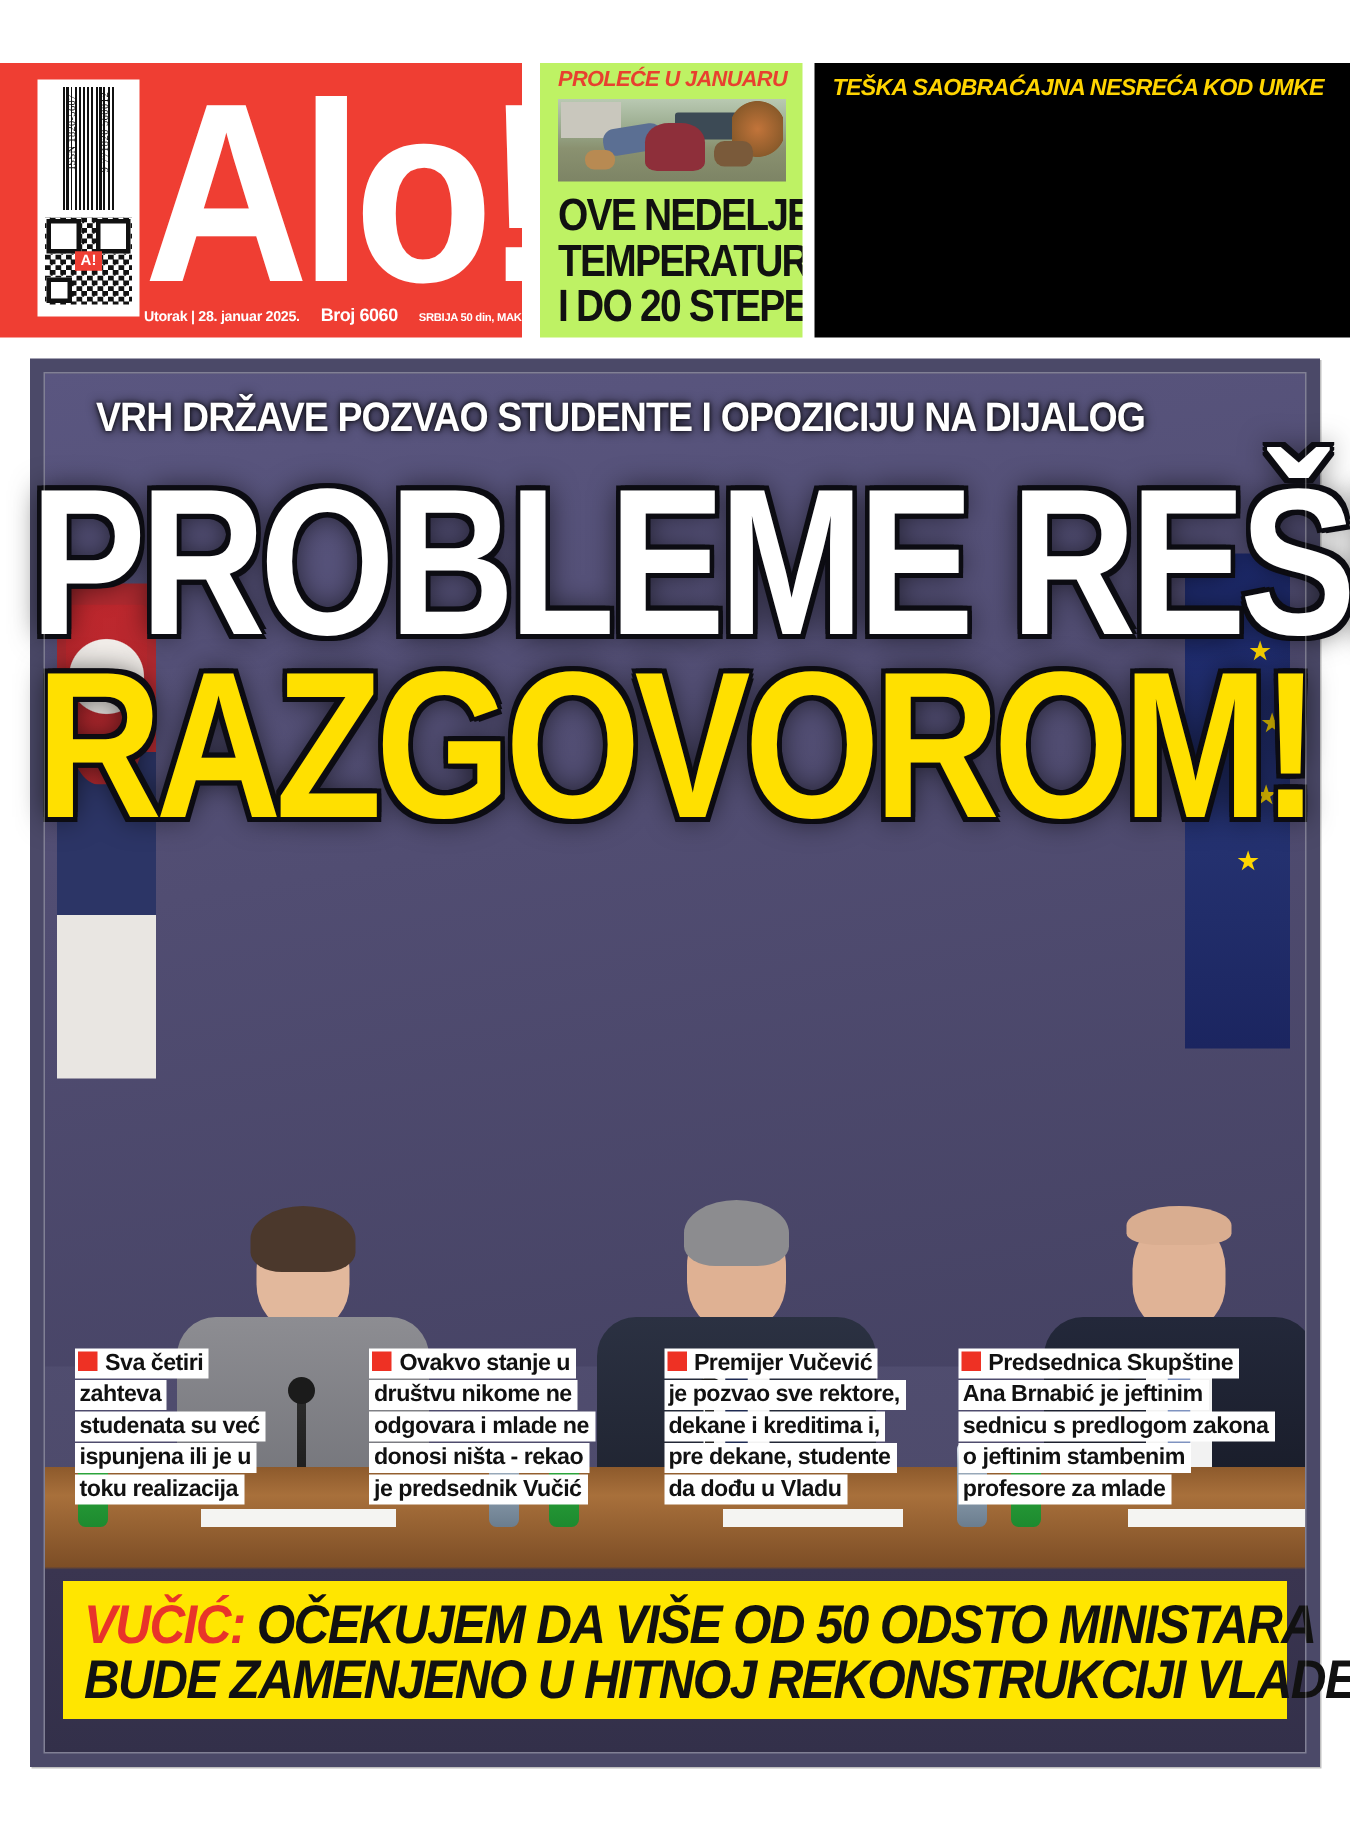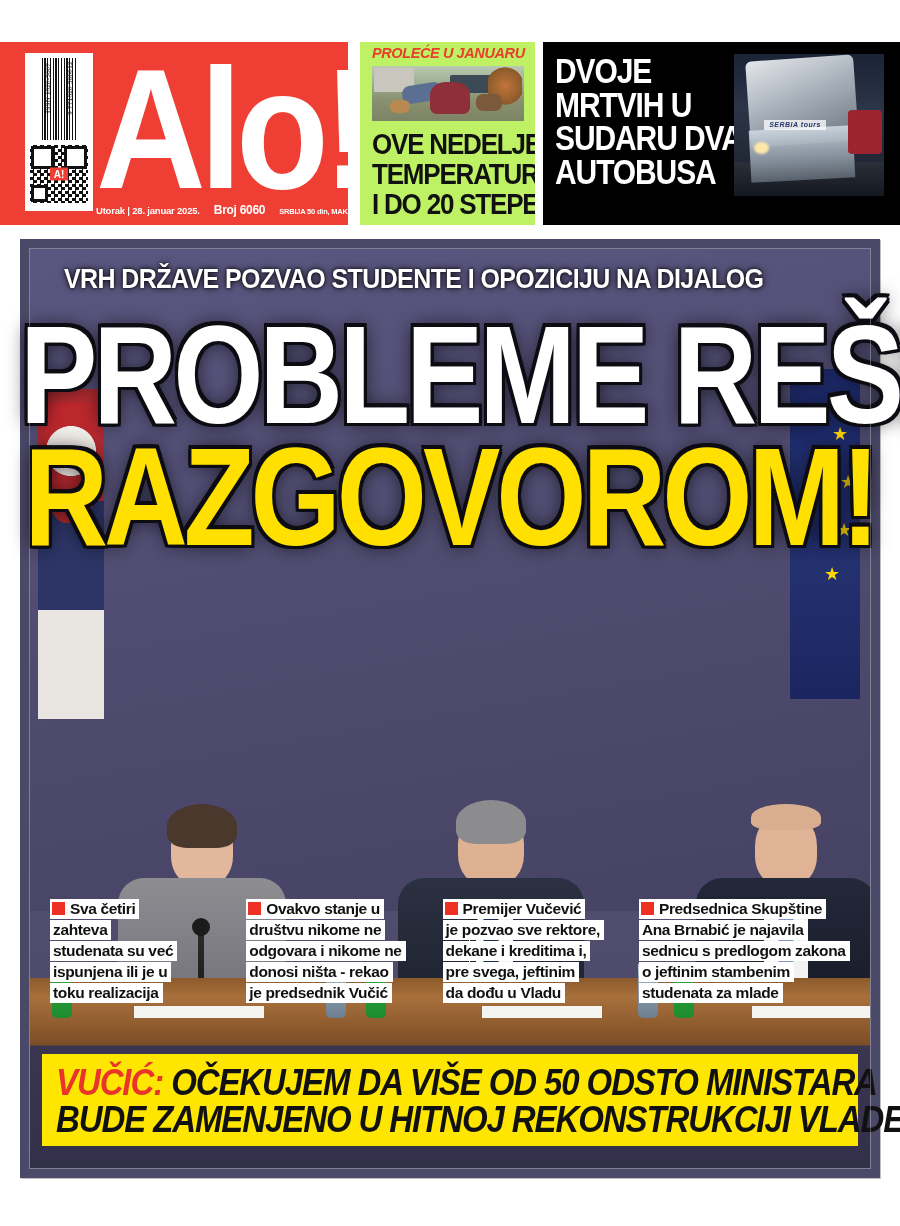--- a/index.html
+++ b/index.html
@@ -351,36 +351,21 @@
         <div class="dog2"></div>
       </div>
       <div class="weather-head">
         <span>OVE NEDELJE</span>
         <span>TEMPERATURA</span>
         <span>I DO 20 STEPENI</span>
       </div>
     </div>
 
     <div class="accident">
-      <div class="accident-body">
-        <div class="accident-head">
-          <span>DVOJE</span>
-          <span>MRTVIH U</span>
-          <span>SUDARU DVA</span>
-          <span>AUTOBUSA</span>
-        </div>
-        <div class="accident-photo">
-          <div class="road"></div>
-          <div class="bus"></div>
-          <div class="windshield"></div>
-          <div class="tag">SERBIA tours</div>
-          <div class="lamp"></div>
-          <div class="redcar"></div>
-        </div>
-      </div>
+      <div class="accident-kicker">TEŠKA SAOBRAĆAJNA NESREĆA KOD UMKE</div>
     </div>
   </div>
 
   <div class="panel">
 
     <div class="photo">
       <div class="pc-wall"></div>
 
       <div class="flag-rs">
         <div class="crest"></div>
@@ -456,45 +441,45 @@
         <p>ispunjena ili je u</p>
         <p>toku realizacija</p>
       </div>
 
       <div class="bullet">
         <p class="first">
             <span class="sq"></span>
             <span>Ovakvo stanje u</span>
           </p>
         <p>društvu nikome ne</p>
-        <p>odgovara i nikome ne</p>
+        <p>odgovara i mlade ne</p>
         <p>donosi ništa - rekao</p>
         <p>je predsednik Vučić</p>
       </div>
 
       <div class="bullet">
         <p class="first">
             <span class="sq"></span>
             <span>Premijer Vučević</span>
           </p>
         <p>je pozvao sve rektore,</p>
         <p>dekane i kreditima i,</p>
-        <p>pre svega, jeftinim</p>
+        <p>pre dekane, studente</p>
         <p>da dođu u Vladu</p>
       </div>
 
       <div class="bullet" style="width:224px">
         <p class="first">
             <span class="sq"></span>
             <span>Predsednica Skupštine</span>
           </p>
-        <p>Ana Brnabić je najavila</p>
+        <p>Ana Brnabić je jeftinim</p>
         <p>sednicu s predlogom zakona</p>
         <p>o jeftinim stambenim</p>
-        <p>studenata za mlade</p>
+        <p>profesore za mlade</p>
       </div>
     </div>
 
     <div class="banner">
       <div class="banner-line">
         <span class="banner-name">VUČIĆ:</span>
         <span>OČEKUJEM DA VIŠE OD 50 ODSTO MINISTARA</span>
       </div>
       <div class="banner-line">BUDE ZAMENJENO U HITNOJ REKONSTRUKCIJI VLADE</div>
     </div>

